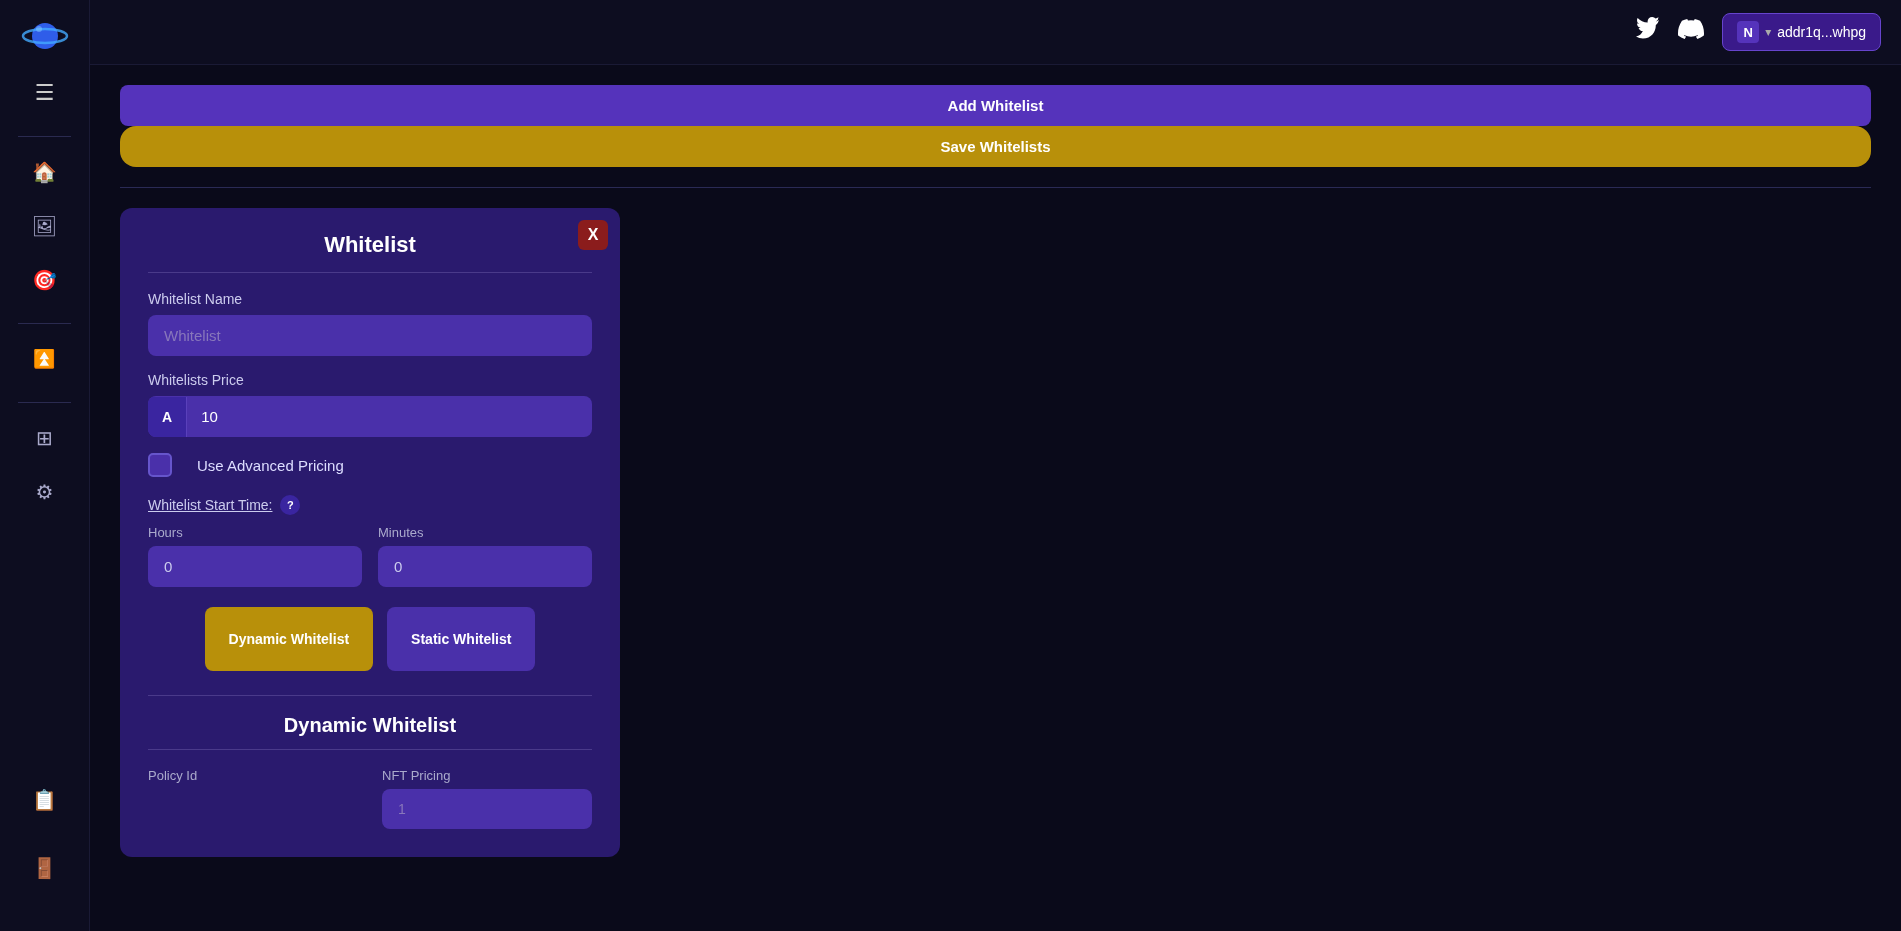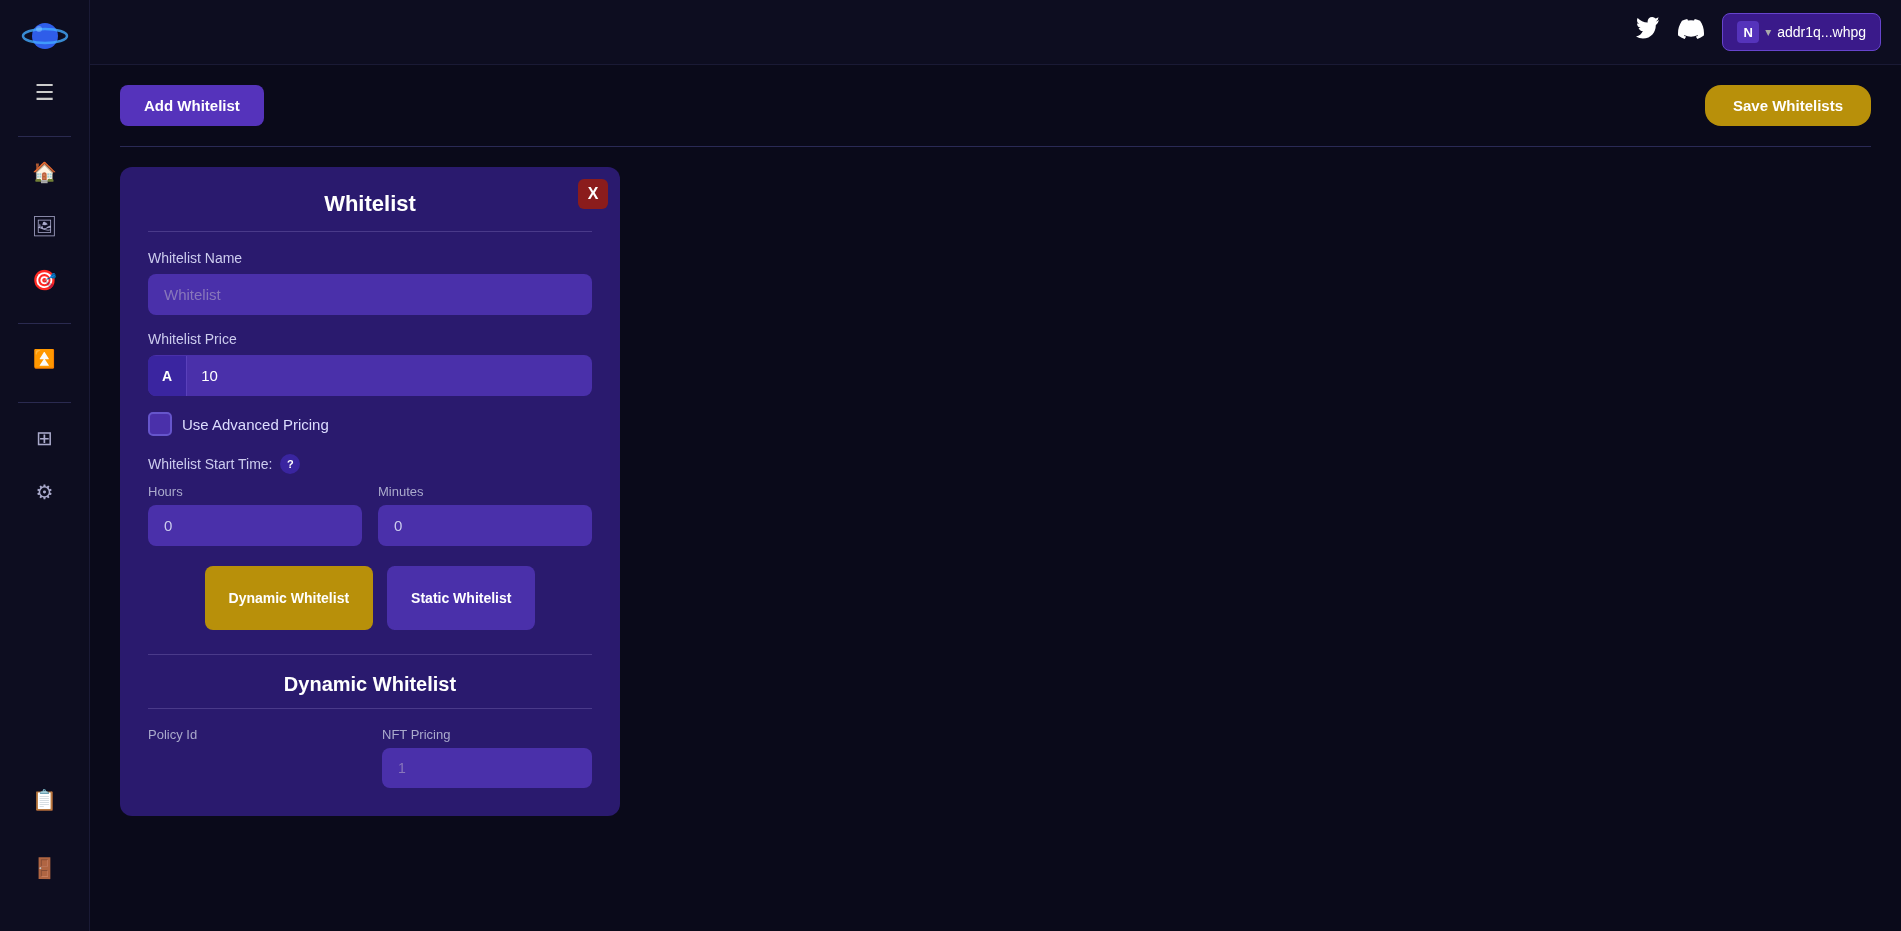--- a/index.html
+++ b/index.html
@@ -116,20 +116,21 @@
       margin-top: 65px;
       padding: 20px 30px;
       position: relative;
     }
 
     
     .action-row {
       display: flex;
       justify-content: space-between;
       margin-bottom: 20px;
+      flex-direction: column;
     }
 
     .btn-add-whitelist {
       background: #5533bb;
       color: #ffffff;
       border: none;
       border-radius: 8px;
       padding: 12px 24px;
       font-size: 15px;
       font-weight: 600;
@@ -244,21 +245,21 @@
       color: #ffffff;
       font-size: 15px;
       padding: 12px 14px;
       outline: none;
     }
 
     
     .advanced-pricing-row {
       display: flex;
       align-items: center;
-      gap: 10px;
+      gap: 25px;
       margin-bottom: 18px;
     }
 
     .checkbox-custom {
       width: 24px;
       height: 24px;
       background: #4a30aa;
       border-radius: 5px;
       border: 2px solid #6655cc;
       flex-shrink: 0;
@@ -278,20 +279,21 @@
       display: flex;
       align-items: center;
       gap: 8px;
       margin-bottom: 10px;
     }
 
     .start-time-label {
       font-size: 14px;
       color: #ccccee;
       font-weight: 500;
+      text-decoration: underline;
     }
 
     .help-badge {
       background: #3a25a0;
       color: #ffffff;
       border-radius: 50%;
       width: 20px;
       height: 20px;
       display: flex;
       align-items: center;
@@ -488,21 +490,21 @@
     <button class="close-btn">X</button>
 
     <div class="whitelist-card-title">Whitelist</div>
     <div class="card-divider"></div>
 
     
     <div class="field-label">Whitelist Name</div>
     <input class="field-input" type="text" placeholder="Whitelist" style="">
 
     
-    <div class="field-label">Whitelist Price</div>
+    <div class="field-label">Whitelists Price</div>
     <div class="price-row">
       <div class="price-ada-badge">A</div>
       <input class="price-input" type="text" value="10" style="">
     </div>
 
     
     <div class="advanced-pricing-row">
       <div class="checkbox-custom"></div>
       <span class="advanced-pricing-label">Use Advanced Pricing</span>
     </div>

